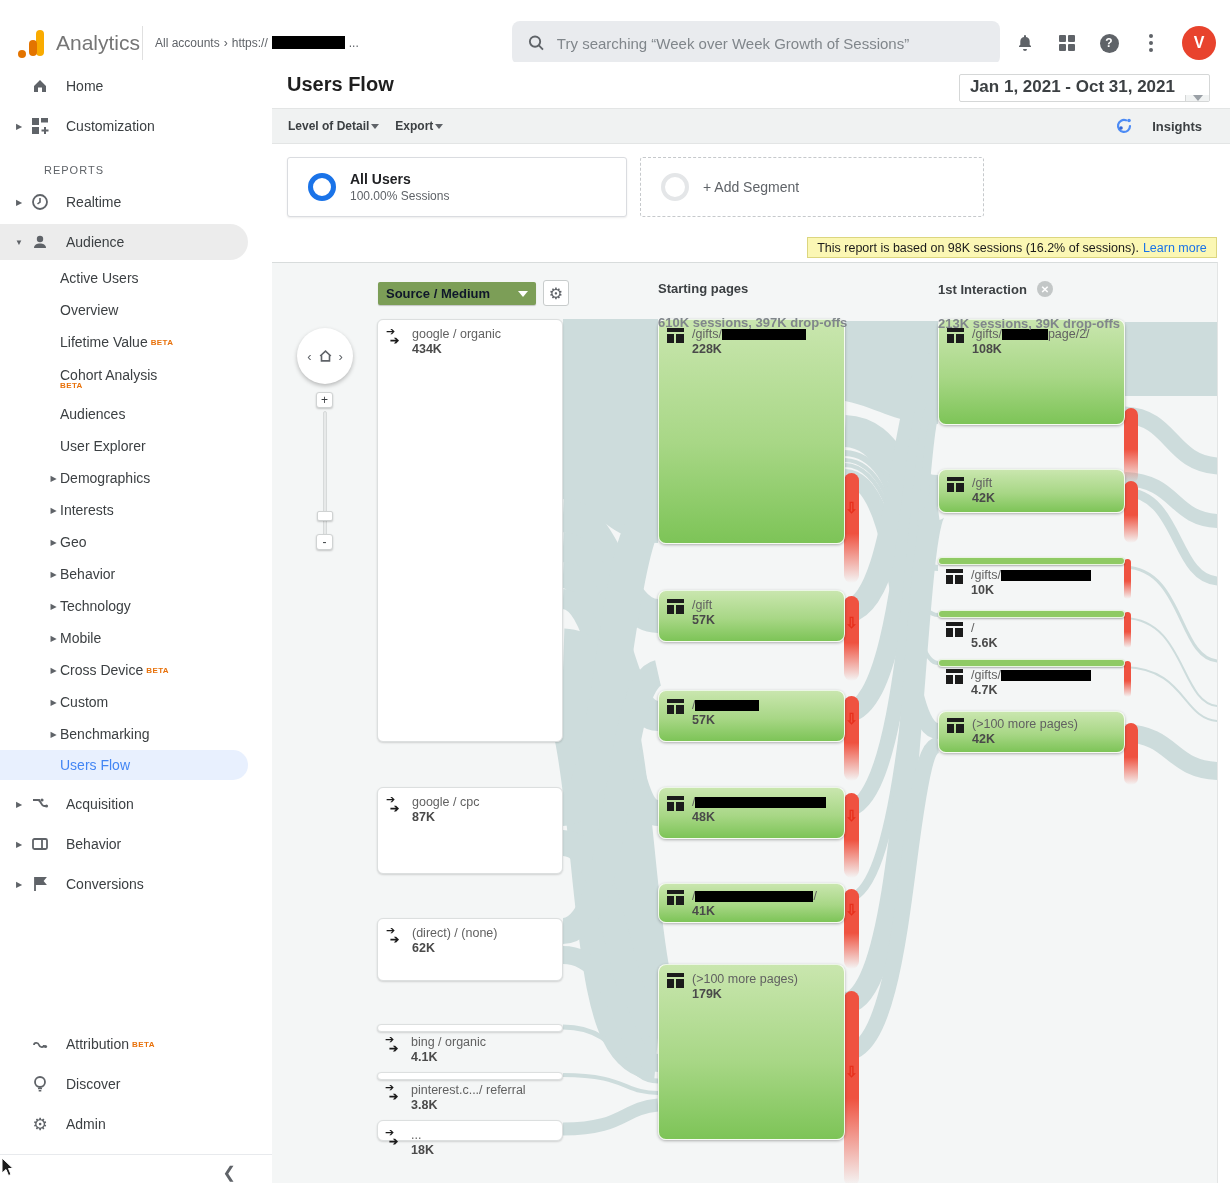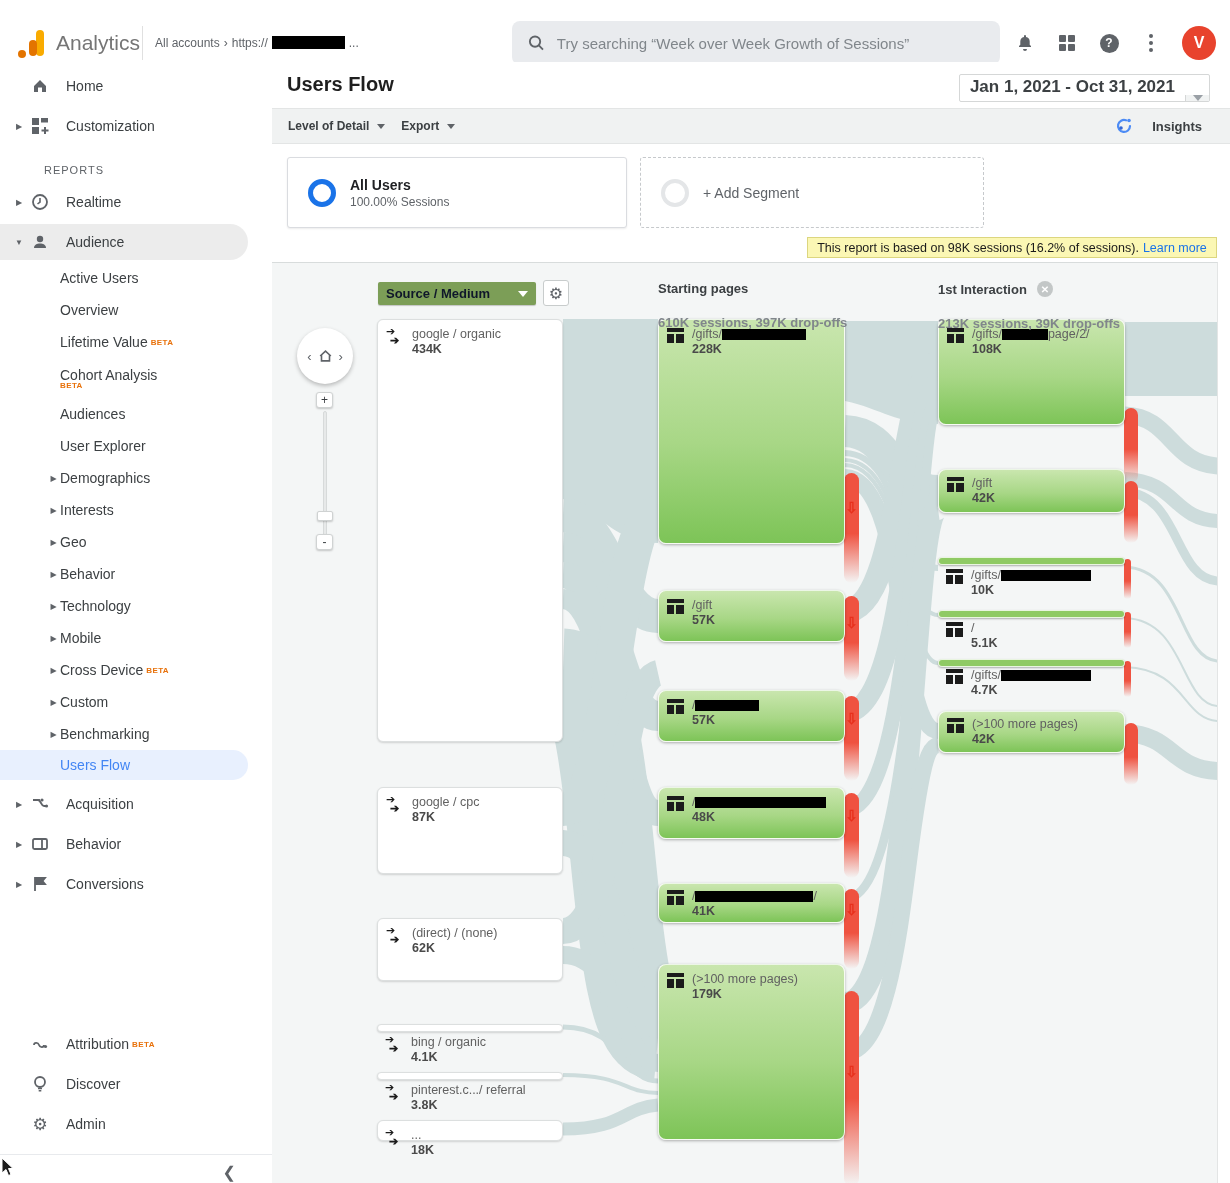--- a/index.html
+++ b/index.html
@@ -49,26 +49,26 @@
 
   
   .title-row { position:absolute; left:272px; top:62px; width:958px; height:46px; background:#fff; }
   .page-title { position:absolute; left:15px; top:11px; font-size:20px; font-weight:bold; color:#1f1f1f; }
   .date-box { position:absolute; right:20px; top:12px; height:28px; display:flex; align-items:flex-end; border:1px solid #d5d7d7; border-radius:2px; background:#fff; cursor:pointer; }
   .date-text { padding:4px 10px; font-size:17px; font-weight:600; color:#3c4043; white-space:nowrap; }
   .date-cap { width:24px; background:#f1f3f3; border-left:1px solid #d5d7d7; display:flex; align-items:center; justify-content:center; }
   .date-cap .tri { width:0;height:0;border-left:5px solid transparent;border-right:5px solid transparent;border-top:6px solid #9aa0a6; }
 
   .toolbar { position:absolute; left:272px; top:108px; width:958px; height:36px; background:#f0f2f2; border-top:1px solid #e3e5e5; border-bottom:1px solid #e3e5e5; display:flex; align-items:center; }
-  .tb-btn { font-size:12px; font-weight:bold; color:#3c4043; margin-left:16px; display:flex; align-items:center; gap:8px; cursor:pointer; }
+  .tb-btn { font-size:12px; font-weight:bold; color:#3c4043; margin-left:16px; display:flex; align-items:center; gap:2px; cursor:pointer; }
   .tb-btn .tri { width:0;height:0;border-left:4px solid transparent;border-right:4px solid transparent;border-top:5px solid #5f6368; }
   .insights { position:absolute; right:28px; display:flex; align-items:center; gap:18px; font-size:13px; font-weight:600; color:#3c4043; cursor:pointer; }
 
   .segments { position:absolute; left:272px; top:144px; width:958px; height:118px; background:#fff; }
-  .seg-card { position:absolute; top:13px; height:71px; background:#fff; display:flex; align-items:center; cursor:pointer; }
+  .seg-card { position:absolute; top:13px; height:60px; background:#fff; display:flex; align-items:center; cursor:pointer; }
   .seg-all { left:15px; width:340px; border:1px solid #dadce0; border-radius:3px; box-shadow:0 1px 2px rgba(0,0,0,.08); }
   .seg-add { left:368px; width:344px; border:1px dashed #c6c9cc; border-radius:3px; }
   .seg-ring { width:28px; height:28px; border-radius:50%; margin:0 14px 0 20px; }
   .ring-blue { border:5px solid #1a73e8; }
   .ring-gray { border:4px solid #e4e6e8; }
   .seg-name { font-size:14px; font-weight:600; color:#202124; }
   .seg-sub { font-size:12px; color:#5f6368; margin-top:2px; }
   .seg-add-label { font-size:14px; color:#5f6368; }
   .notice { position:absolute; left:807px; top:237px; width:410px; height:21px; background:#fbf7b4; border:1px solid #dcd67f; font-size:12.5px; color:#1a1a1a; display:flex; align-items:center; justify-content:center; gap:4px; white-space:nowrap; }
   .notice a { color:#1a73e8; text-decoration:none; }
@@ -677,21 +677,21 @@
     </div>
     <div class="thin" style="left:666px;top:347px;"></div>
     <div class="gn-lbl" style="top:358px;left:666px;">
       <svg class="pg-ico" viewBox="0 0 17 15">
           <rect width="17" height="4" fill="#1b1b1b"></rect>
           <rect y="6" width="7" height="9" fill="#1b1b1b"></rect>
           <rect x="9" y="6" width="8" height="9" fill="#1b1b1b"></rect>
         </svg>
       <div class="node-txt">
         <div class="nl">/</div>
-        <div class="nv">5.1K</div>
+        <div class="nv">5.6K</div>
       </div>
     </div>
     <div class="thin" style="left:666px;top:396px;"></div>
     <div class="gn-lbl" style="top:405px;left:666px;">
       <svg class="pg-ico" viewBox="0 0 17 15">
           <rect width="17" height="4" fill="#1b1b1b"></rect>
           <rect y="6" width="7" height="9" fill="#1b1b1b"></rect>
           <rect x="9" y="6" width="8" height="9" fill="#1b1b1b"></rect>
         </svg>
       <div class="node-txt">

